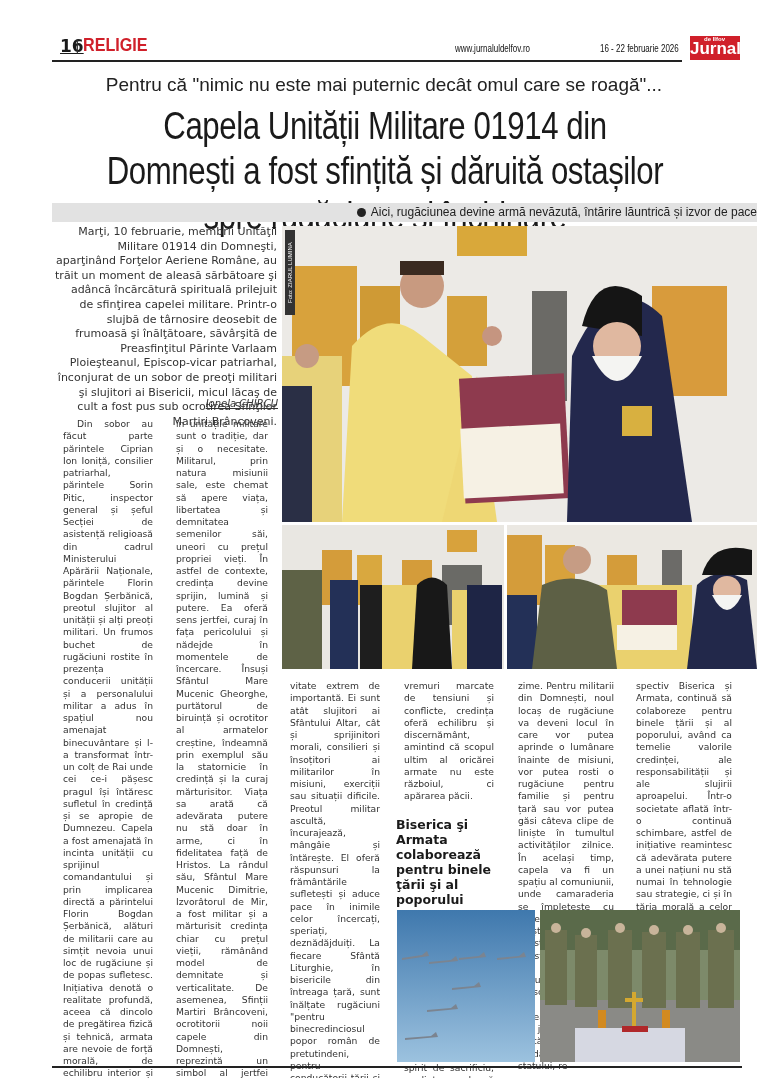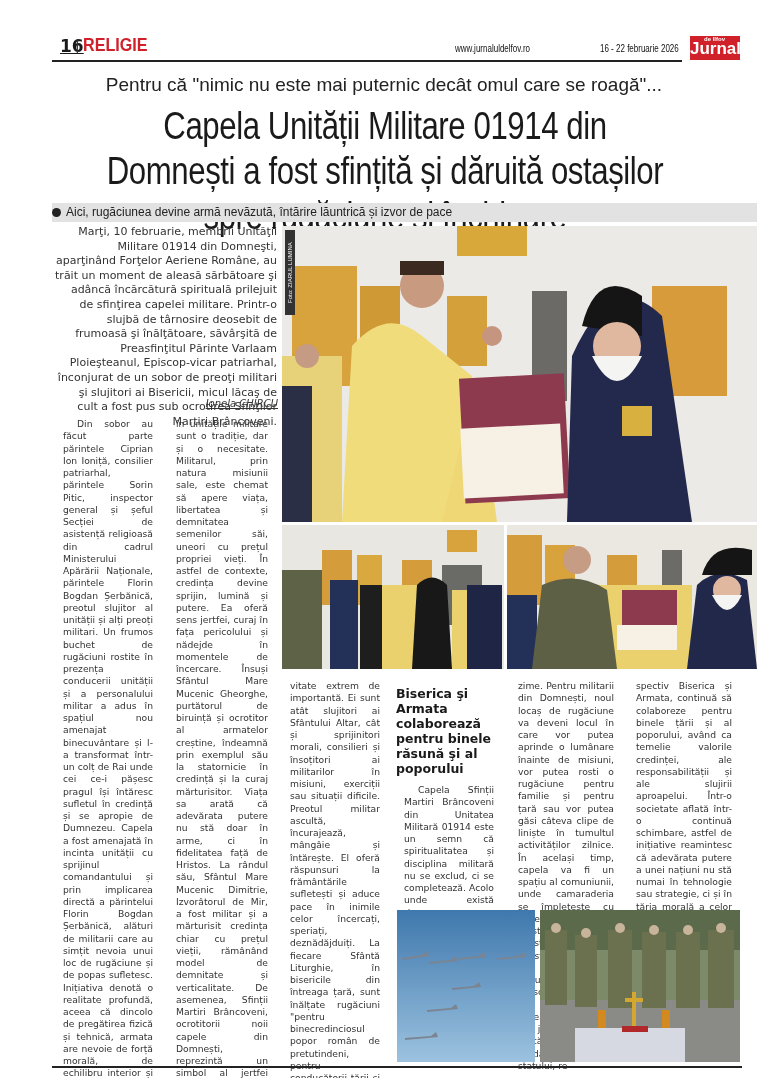--- a/index.html
+++ b/index.html
@@ -13,21 +13,21 @@
   .site { left: 455px; top: 43px; font: 10px "Liberation Sans", sans-serif; color: #111; transform: scaleX(0.8); transform-origin: left; }
   .date { left: 600px; top: 43px; font: 10px "Liberation Sans", sans-serif; color: #111; transform: scaleX(0.8); transform-origin: left; }
   .logo { left: 690px; top: 36px; width: 50px; height: 24px; background: #d0202a; color: #fff; font: bold 17px "Liberation Sans", sans-serif; text-align: center; line-height: 26px; transform-origin: left; overflow: hidden; }
   .logo .logo-top { position: absolute; top: 0; left: 14px; font-size: 6px; line-height: 7px; color: #fff; }
   .rule-top { left: 52px; top: 60px; width: 630px; height: 2px; background: #222; }
 
   
   .kicker { left: 0; width: 768px; top: 74px; text-align: center; font: 19px "Liberation Sans", sans-serif; color: #222; }
   .headline { left: 40px; width: 690px; top: 104px; text-align: center; font: 38px/45px "Liberation Sans Narrow", "Liberation Sans", sans-serif; color: #1a1a1a; transform: scaleX(0.82); transform-origin: center; letter-spacing: -0.5px; }
   .subhead-bar { left: 52px; top: 203px; width: 705px; height: 19px; background: #e2e2e2; }
-  .subhead { left: 52px; top: 205px; width: 705px; text-align: left; font: 12px "Liberation Sans", sans-serif; color: #222; }
+  .subhead { left: 52px; top: 205px; width: 705px; text-align: right; font: 12px "Liberation Sans", sans-serif; color: #222; }
   .bullet { display: inline-block; width: 9px; height: 9px; border-radius: 50%; background: #222; margin-right: 5px; vertical-align: -1px; }
 
   
   .lead { left: 55px; top: 225px; width: 222px; font: 11px/14.6px "DejaVu Sans", sans-serif; color: #333; text-align: right; }
   .byline { left: 170px; top: 398px; width: 108px; text-align: right; font: italic 10px "DejaVu Sans", sans-serif; color: #333; text-decoration: underline; }
 
   
   .col { font: 9.2px/12.25px "DejaVu Sans", sans-serif; color: #333; text-align: justify; hyphens: manual; }
   .col p { margin: 8px; text-indent: 14px; }
   .col p.noindent { text-indent: 0; }
@@ -84,21 +84,22 @@
 <div class="abs col c2">
   <p class="noindent">în unitățile militare sunt o tradiție, dar și o necesitate. Militarul, prin natura misiunii sale, este chemat să apere viața, libertatea și demnitatea semenilor săi, uneori cu prețul propriei vieți. În astfel de contexte, credința devine sprijin, lumină și putere. Ea oferă sens jertfei, curaj în fața pericolului și nădejde în momentele de încercare. Însuși Sfântul Mare Mucenic Gheorghe, purtătorul de biruință și ocrotitor al armatelor creștine, îndeamnă prin exemplul său la statornicie în credință și la curaj mărturisitor. Viața sa arată că adevărata putere nu stă doar în arme, ci în fidelitatea față de Hristos. La rândul său, Sfântul Mare Mucenic Dimitrie, Izvorâtorul de Mir, a fost militar și a mărturisit credința chiar cu prețul vieții, rămânând model de demnitate și verticalitate. De asemenea, Sfinții Martiri Brâncoveni, ocrotitorii noii capele din Domnești, reprezintă un simbol al jertfei pentru credință și neam. Sfântul Voievod Constantin Brâncoveanu și fiii săi au arătat că demnitatea și credința nu pot fi negociate. Cuvintele atribuite voievodului "Am pierdut tot ce am avut în această lume; să nu ne pierdem și sufletele", răsună peste veacuri ca un testament moral pentru orice român, inclusiv pentru cei care îmbracă haina militară.</p>
 
 </div>
 
 <div class="abs col c3">
   <p class="noindent">vitate extrem de importantă. Ei sunt atât slujitori ai Sfântului Altar, cât și sprijinitori morali, consilieri și însoțitori ai militarilor în misiuni, exerciții sau situații dificile. Preotul militar ascultă, încurajează, mângâie și întărește. El oferă răspunsuri la frământările sufletești și aduce pace în inimile celor încercați, speriați, deznădăjduiți. La fiecare Sfântă Liturghie, în bisericile din întreaga țară, sunt înălțate rugăciuni "pentru binecredinciosul popor român de pretutindeni, pentru conducătorii țării și pentru oastea ei". Aceste rugăciuni nu sunt simple formule liturgice, ci expresia convingerii că apărarea țării este o misiune binecuvântată și că cei care o împlinesc au nevoie de ajutorul lui Dumnezeu. Chiar Sfântul Ioan Gură de Aur spunea că "nimic nu este mai puternic decât omul care se roagă". Pentru militar, rugăciunea devine armă nevăzută, întărire lăuntrică și izvor de pace. În aceste</p>
 </div>
 
 <div class="abs col c4">
-  <h3>Biserica şi Armata colaborează pentru binele răsună şi al poporului</h3>
+  <p class="noindent">vremuri marcate de tensiuni și conflicte, credința oferă echilibru și discernământ, amintind că scopul ultim al oricărei armate nu este războiul, ci apărarea păcii.</p>
+  <h3>Biserica şi Armata colaborează pentru binele ţării şi al poporului</h3>
   <p>Capela Sfinții Martiri Brâncoveni din Unitatea Militară 01914 este un semn că spiritualitatea și disciplina militară nu se exclud, ci se completează. Acolo unde există rigoare, responsabilitate și spirit de sacrificiu, credința adaugă sens și profun-</p>
 </div>
 
 <div class="abs col c5">
   <p class="noindent">zime. Pentru militarii din Domnești, noul locaș de rugăciune va deveni locul în care vor putea aprinde o lumânare înainte de misiuni, vor putea rosti o rugăciune pentru familie și pentru țară sau vor putea găsi câteva clipe de liniște în tumultul activităților zilnice. În același timp, capela va fi un spațiu al comuniunii, unde camaraderia se împletește cu fraternitatea creștină. Sfințirea acestei capele constituie, așadar, un moment de bucurie atât pentru personalul unității, cât și pentru întreaga comunitate din județul Ilfov. Ea arată că instituțiile fundamentale ale statului, re-</p>
 </div>
 
 <div class="abs col c6">
   <p class="noindent">spectiv Biserica și Armata, continuă să colaboreze pentru binele țării și al poporului, având ca temelie valorile credinței, ale responsabilității și ale slujirii aproapelui. Într-o societate aflată într-o continuă schimbare, astfel de inițiative reamintesc că adevărata putere a unei națiuni nu stă numai în tehnologie sau strategie, ci și în tăria morală a celor care o apără. Iar această tărie își are rădăcina în credința în Dumnezeu, în rugăciune și în conștiința că orice misiune împlinită cu responsabilitate și demnitate este, în ultimă instanță, o formă de slujire a binelui și a păcii.</p>
 </div>

